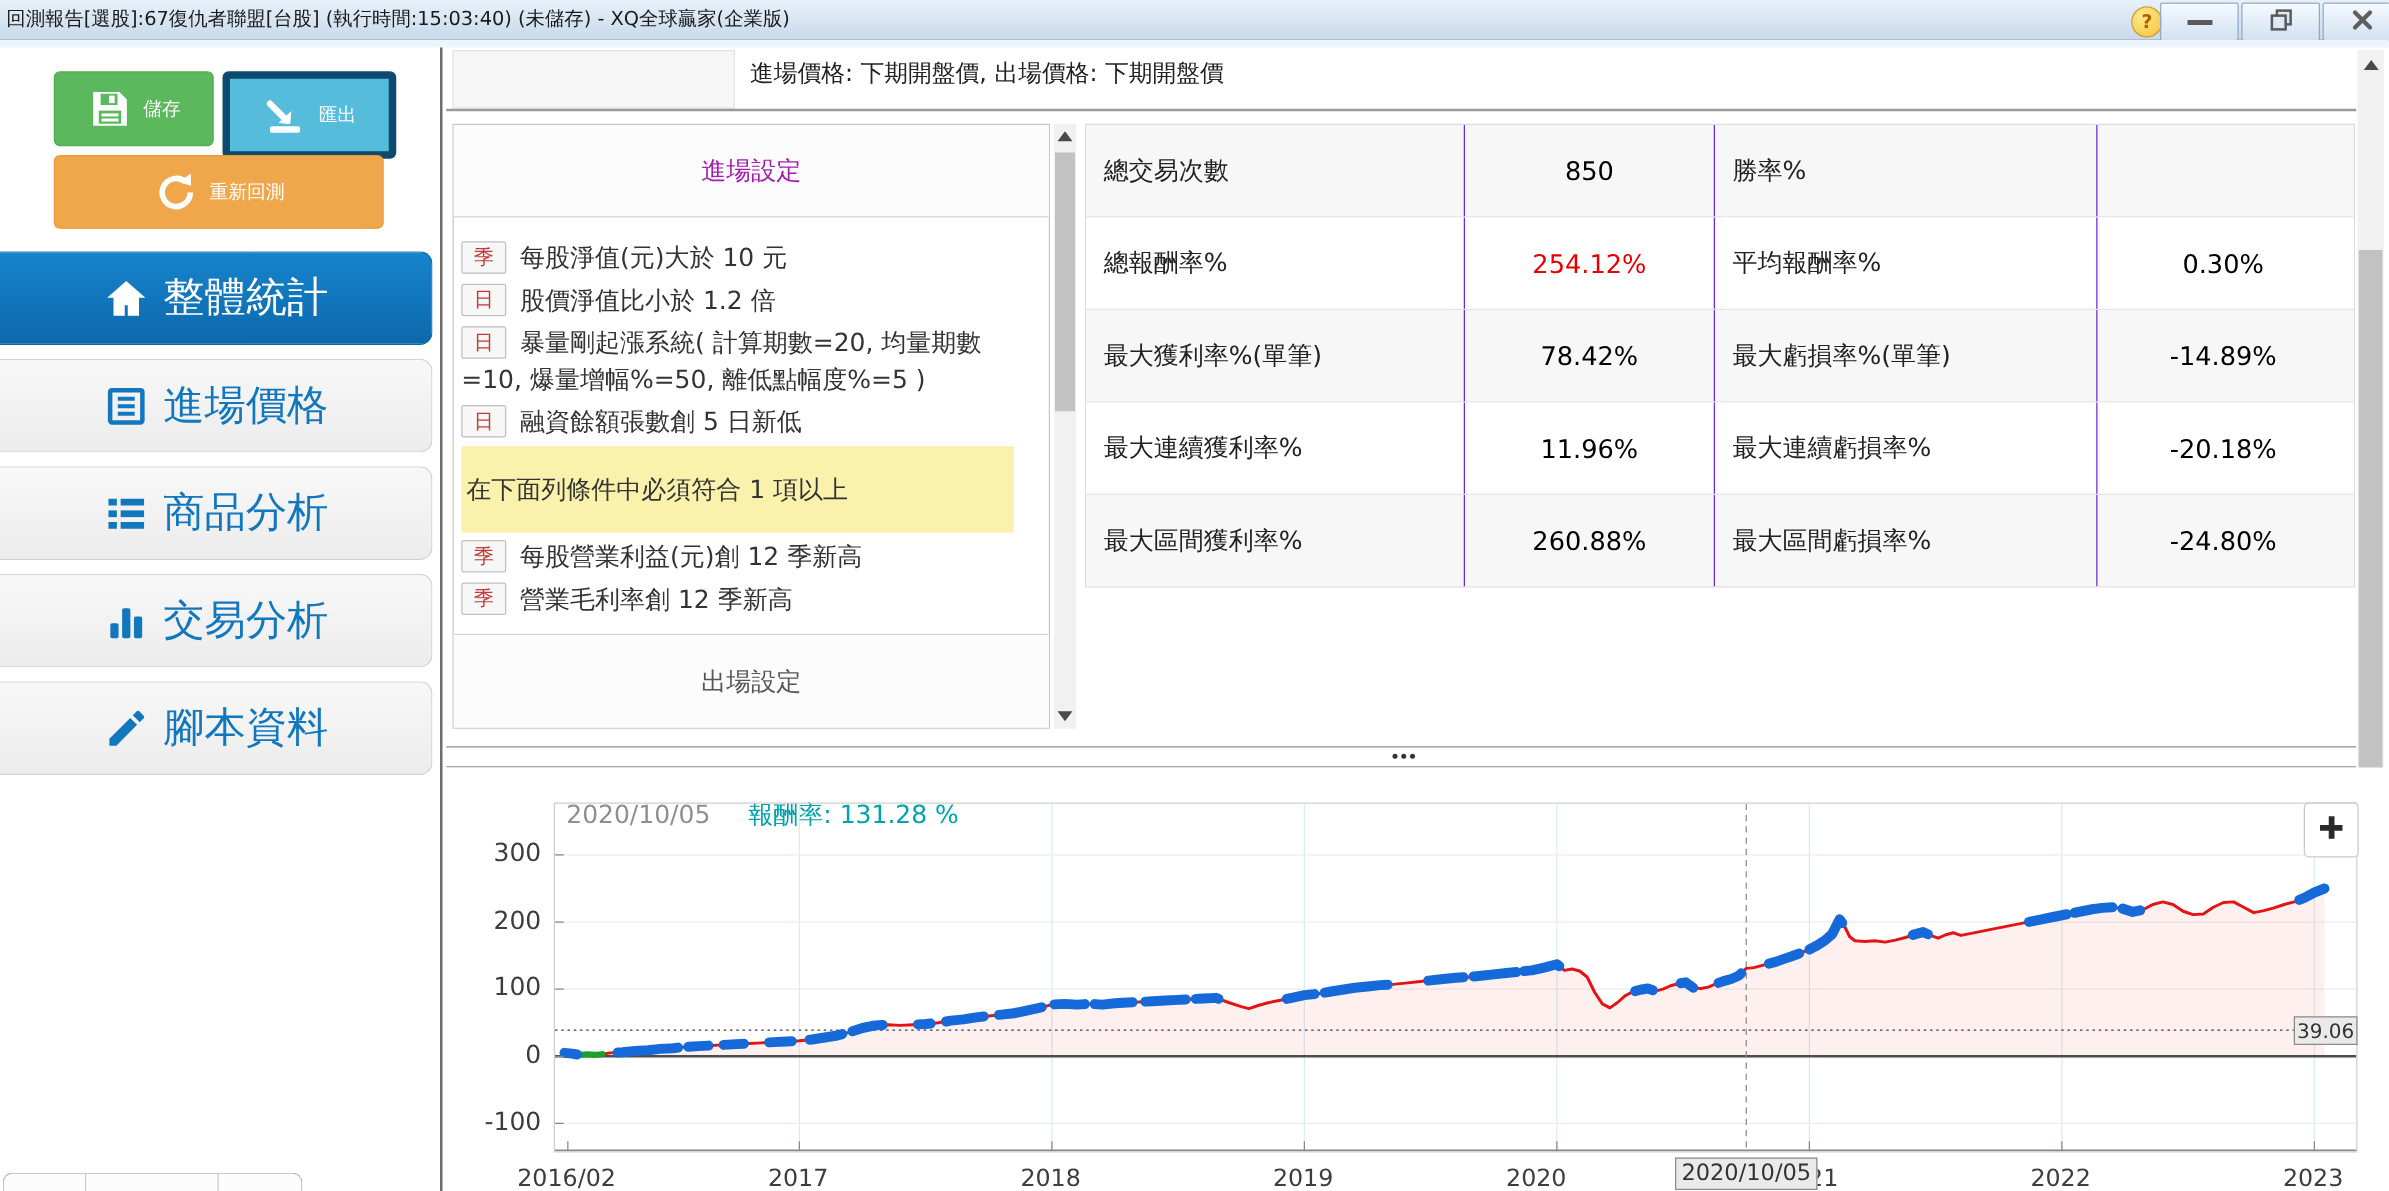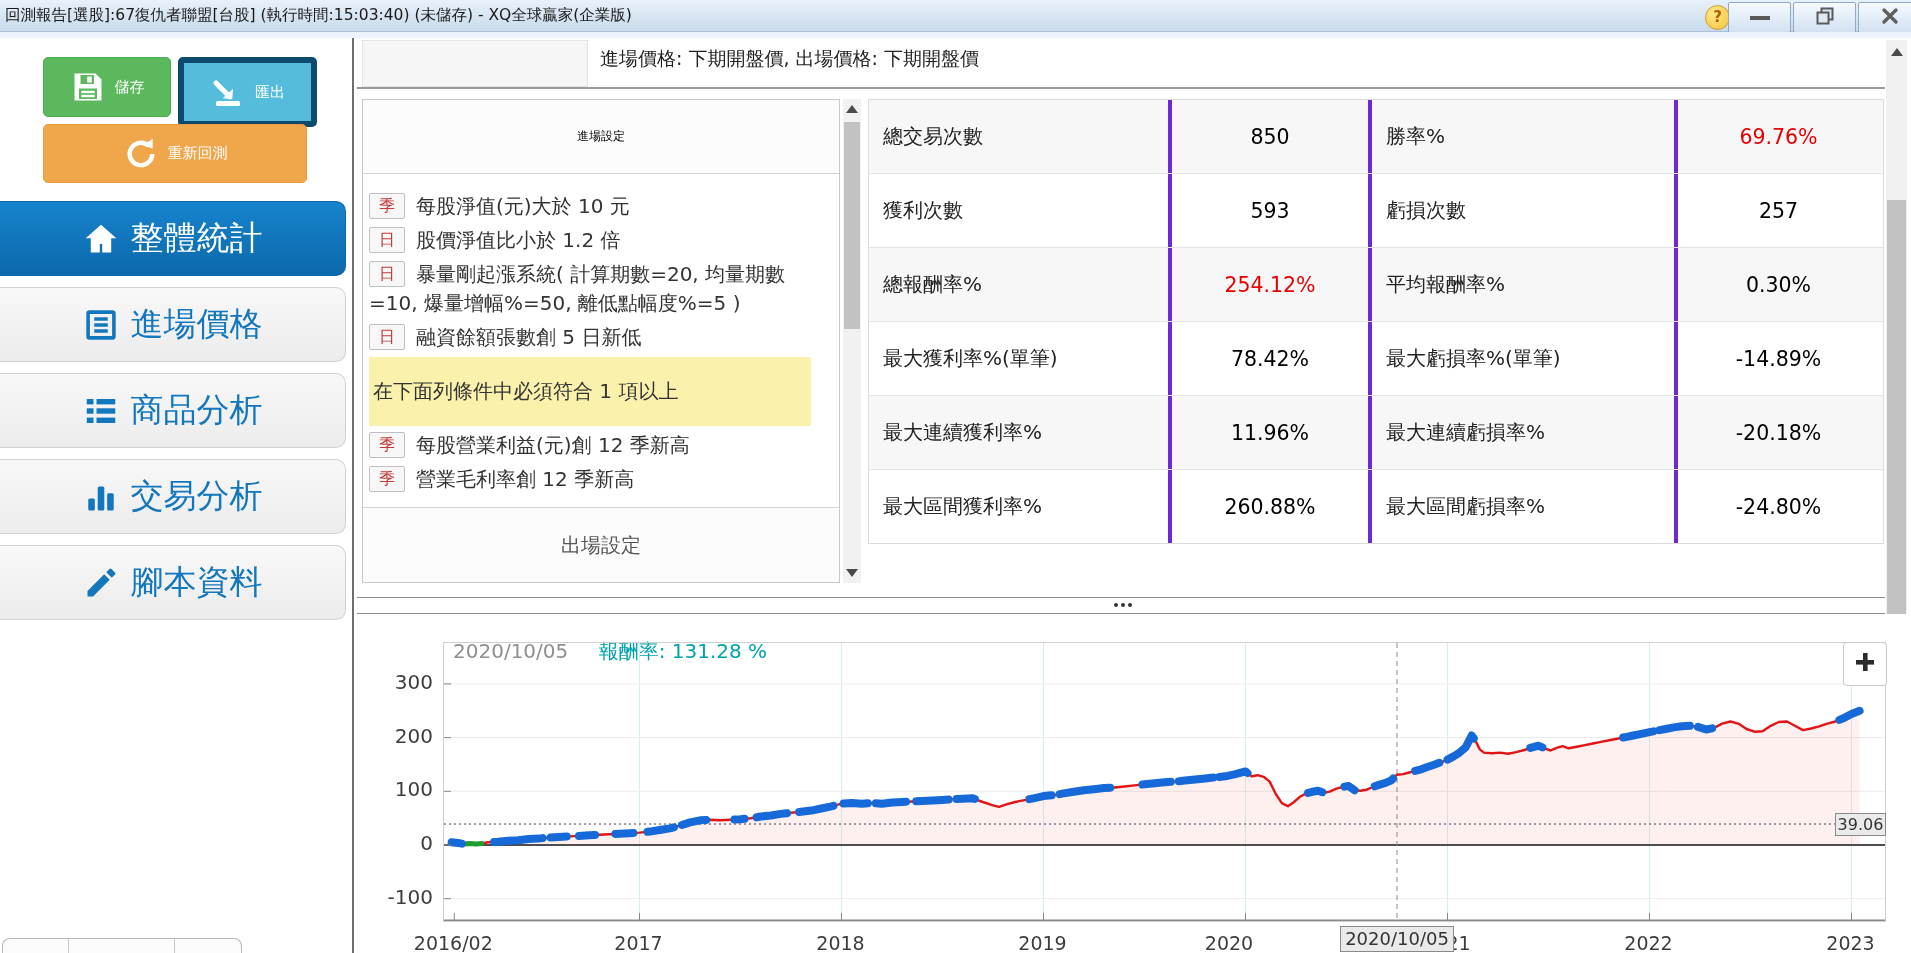--- a/index.html
+++ b/index.html
@@ -36,21 +36,21 @@
   #corner-box .divi{position:absolute;top:0;width:1px;height:15px;background:#c9c9c9}
   
   #v-border{position:absolute;left:352px;top:38px;width:2px;height:915px;background:#6e6e6e}
   #price-box{position:absolute;left:362px;top:40px;width:226px;height:47px;background:#f6f6f6;
     border:1px solid #e3e3e3;box-sizing:border-box}
   #price-text{position:absolute;left:600px;top:46px;font-size:19px;color:#222;white-space:nowrap}
   #strip-border{position:absolute;left:357px;top:87px;width:1528px;height:0;border-top:2px solid #9a9a9a}
   
   #entry-panel{position:absolute;left:362px;top:99px;width:478px;height:484px;background:#fff;
     border:1px solid #c9c9c9;box-sizing:border-box}
-  .panel-header{height:73px;line-height:73px;text-align:center;font-size:12px;color:#000000;
+  .panel-header{height:73px;line-height:73px;text-align:center;font-size:20px;color:#a21caf;
     background:#fcfcfc;border-bottom:1px solid #d5d5d5}
   #cond-list{padding:18px 8px 0 6px}
   .cond{font-size:20px;line-height:29px;color:#333;margin-bottom:5px}
   .badge{display:inline-block;width:34px;height:24px;line-height:24px;text-align:center;
     border:1px solid #c0c0c0;background:#f7f7f7;color:#c23a3a;font-size:16px;border-radius:2px;
     margin-right:11px;vertical-align:2px}
   .cond.hl{background:#f9f1ac;margin-right:20px;padding:20px 4px;color:#333}
   #exit-header{position:absolute;left:0;right:0;bottom:0;height:74px;line-height:74px;text-align:center;
     font-size:20px;color:#555;background:#fcfcfc;border-top:1px solid #d5d5d5}
   
@@ -59,21 +59,21 @@
   #outer-sb{left:1886px;top:40px;width:21px;height:913px}
   .sb .thumb{position:absolute;left:1px;right:1px;background:#c2c2c2}
   .sb .arrow{position:absolute;left:0;right:0;height:20px;display:flex;align-items:center;justify-content:center}
   .tri-up{width:0;height:0;border-left:6px solid transparent;border-right:6px solid transparent;border-bottom:8px solid #4a4a4a}
   .tri-down{width:0;height:0;border-left:6px solid transparent;border-right:6px solid transparent;border-top:8px solid #4a4a4a}
   
   #stats-table{position:absolute;left:868px;top:99px;width:1016px;border:1px solid #dcdcdc;box-sizing:border-box}
   .stats-row{display:flex;height:73px;border-bottom:1px solid #e4e4e4;background:#fff}
   .stats-row:nth-child(odd){background:#f7f7f7}
   .stats-row:last-child{border-bottom:none}
-  .cell{display:flex;align-items:center;box-sizing:border-box;border-right:4px solid #6d28d9;font-size:20px}
+  .cell{display:flex;align-items:center;box-sizing:border-box;border-right:1px solid #6d28d9;font-size:20px}
   .cell.label{padding-left:14px;color:#222;justify-content:flex-start}
   .cell.value{justify-content:center;color:#000;font-size:20.5px}
   .cell.red{color:#e60000}
   .c0{width:303px}.c1{width:200px}.c2{width:306px}.c3{width:201px;border-right:none}
   
   #splitter{position:absolute;left:357px;top:597px;width:1528px;height:15px;background:#fff;
     border-top:1px solid #8f8f8f;border-bottom:1px solid #8f8f8f;cursor:row-resize}
   #splitter .dots{position:absolute;left:50%;top:5px;width:4px;height:4px;border-radius:50%;background:#333;
     box-shadow:-7px 0 0 #333,7px 0 0 #333}
   
@@ -233,27 +233,20 @@
   <div class="arrow" style="bottom:0">
       <span class="tri-down"></span>
     </div>
 </div>
 
 <div id="stats-table">
     <div class="stats-row">
       <div class="cell c0 label">總交易次數</div>
       <div class="cell c1 value">850</div>
       <div class="cell c2 label">勝率%</div>
-      <div class="cell c3 value red">69.76%</div>
-    </div>
-    <div class="stats-row">
-      <div class="cell c0 label">獲利次數</div>
-      <div class="cell c1 value">593</div>
-      <div class="cell c2 label">虧損次數</div>
-      <div class="cell c3 value">257</div>
     </div>
     <div class="stats-row">
       <div class="cell c0 label">總報酬率%</div>
       <div class="cell c1 value red">254.12%</div>
       <div class="cell c2 label">平均報酬率%</div>
       <div class="cell c3 value">0.30%</div>
     </div>
     <div class="stats-row">
       <div class="cell c0 label">最大獲利率%(單筆)</div>
       <div class="cell c1 value">78.42%</div>

